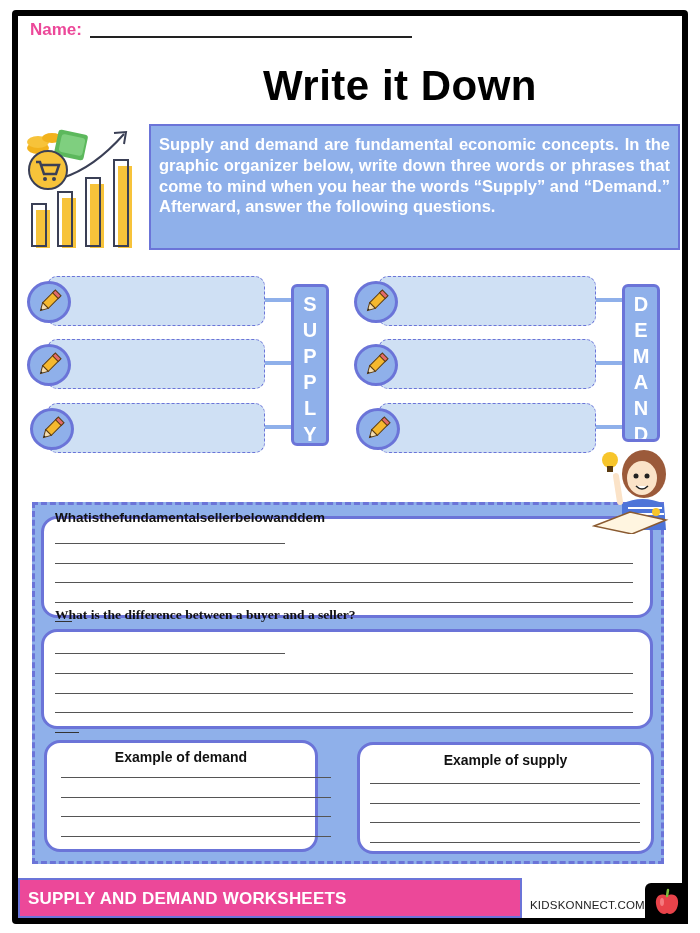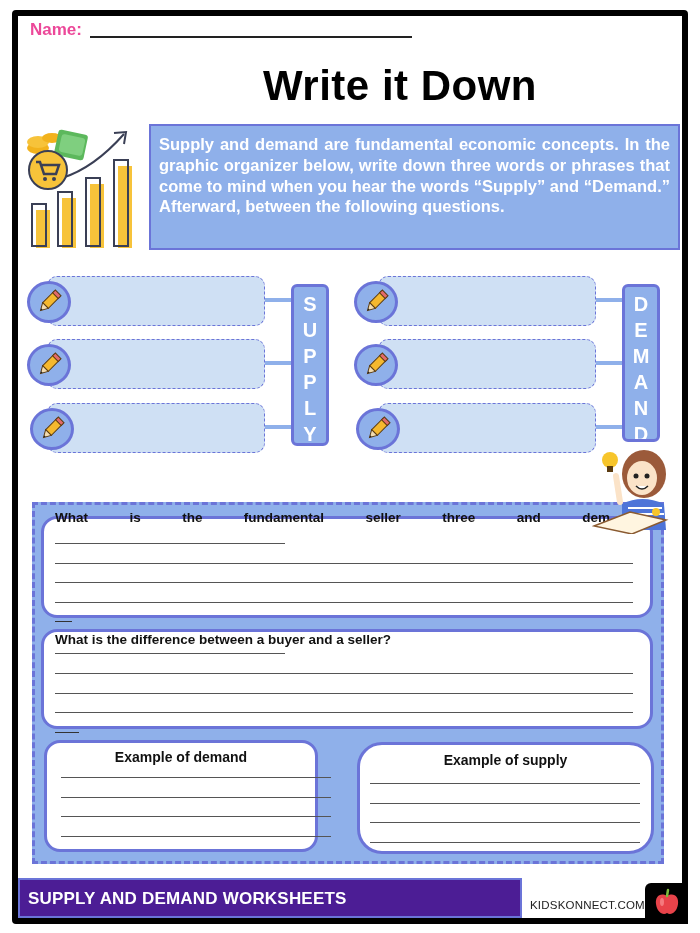--- a/index.html
+++ b/index.html
@@ -62,21 +62,21 @@
     .q-text {
       position: absolute; font-size: 13.5px; font-weight: bold; color: #111; white-space: nowrap;
     }
     .line { position: absolute; height: 0; border-bottom: 1.5px solid #555; }
 
     .small-card-title { position: absolute; width: 100%; text-align: center; font-size: 14px; font-weight: bold; color: #111; }
 
     
     .footer-bar {
       position: absolute; left: 18px; top: 878px; width: 504px; height: 40px;
-      background: #4c1d95; border: 2px solid #6b74d8;
+      background: #ec4899; border: 2px solid #6b74d8;
       color: #fff; font-weight: bold; font-size: 17px; padding: 9px 6px 0 8px; letter-spacing: 0.2px;
     }
     .footer-site { position: absolute; left: 530px; top: 899px; font-size: 11.5px; color: #222; letter-spacing: 0.2px; text-align: center; }
     .footer-apple-box {
       position: absolute; left: 645px; top: 883px; width: 43px; height: 41px; background: #000;
       border-top-left-radius: 6px; display: flex; align-items: center; justify-content: center;
     }
 
     .girl { position: absolute; left: 592px; top: 446px; width: 80px; height: 88px; }
   </style>
@@ -112,21 +112,21 @@
     <rect x="12" y="82" width="14" height="38" fill="#f7c33a"></rect>
     <rect x="8" y="76" width="14" height="42" fill="none" stroke="#3a3f55" stroke-width="2"></rect>
     <rect x="38" y="70" width="14" height="50" fill="#f7c33a"></rect>
     <rect x="34" y="64" width="14" height="54" fill="none" stroke="#3a3f55" stroke-width="2"></rect>
     <rect x="66" y="56" width="14" height="64" fill="#f7c33a"></rect>
     <rect x="62" y="50" width="14" height="68" fill="none" stroke="#3a3f55" stroke-width="2"></rect>
     <rect x="94" y="38" width="14" height="82" fill="#f7c33a"></rect>
     <rect x="90" y="32" width="14" height="86" fill="none" stroke="#3a3f55" stroke-width="2"></rect>
   </svg>
 </div>
-<div class="intro-box">Supply and demand are fundamental economic concepts. In the graphic organizer below, write down three words or phrases that come to mind when you hear the words “Supply” and “Demand.” Afterward, between the following questions.</div>
+<div class="intro-box">Supply and demand are fundamental economic concepts. In the graphic organizer below, write down three words or phrases that come to mind when you hear the words “Supply” and “Demand.” Afterward, answer the following questions.</div>
 
 <div class="org-row" style="left:27px; top:276px; width:270px;">
   <div class="org-field"></div>
   <div class="org-connector"></div>
   <div class="org-badge">
     <svg width="26" height="26" viewBox="0 0 26 26">
         <g transform="rotate(45 13 13)">
           <rect x="9" y="2" width="8" height="16" fill="#f5b82e" stroke="#5a3b10" stroke-width="1"></rect>
           <rect x="9" y="0" width="8" height="4" fill="#e46a6a" stroke="#5a3b10" stroke-width="1"></rect>
           <path d="M9 18 L13 25 L17 18 Z" fill="#f3dcb0" stroke="#5a3b10" stroke-width="1"></path>
@@ -219,53 +219,53 @@
   <span>E</span>
   <span>M</span>
   <span>A</span>
   <span>N</span>
   <span>D</span>
 </div>
 
 <div class="questions-panel"></div>
 
 <div class="q-card" style="left:41px; top:516px; width:612px; height:102px;"></div>
-<div style="position:absolute; left:55px; top:510px; width:555px; display:flex; justify-content:space-between; font-size:13.5px; font-weight:bold; color:#111;">
+<div style="position:absolute; left:55px; top:510px; width:555px; display:flex; justify-content:flex-start; font-size:13.5px; font-weight:bold; color:#111;">
   <span>What</span>
   <span>is</span>
   <span>the</span>
   <span>fundamental</span>
   <span>seller</span>
-  <span>three</span>
+  <span>below</span>
   <span>and</span>
   <span>dem</span>
 </div>
 <div class="line" style="left:55px; top:543px; width:230px;"></div>
 <div class="line" style="left:55px; top:563px; width:578px;"></div>
 <div class="line" style="left:55px; top:582px; width:578px;"></div>
 <div class="line" style="left:55px; top:602px; width:578px;"></div>
 
 <div class="q-card" style="left:41px; top:629px; width:612px; height:100px;"></div>
-<div class="q-text" style="left:55px; top:632px;">What is the difference between a buyer and a seller?</div>
+<div class="q-text" style="left:55px; top:607px;font-family:Liberation Serif, serif;">What is the difference between a buyer and a seller?</div>
 <div class="line" style="left:55px; top:621px; width:17px; border-color:#333;"></div>
 <div class="line" style="left:55px; top:653px; width:230px;"></div>
 <div class="line" style="left:55px; top:673px; width:578px;"></div>
 <div class="line" style="left:55px; top:693px; width:578px;"></div>
 <div class="line" style="left:55px; top:712px; width:578px;"></div>
 <div class="line" style="left:55px; top:732px; width:24px; border-color:#333;"></div>
 
 <div class="q-card" style="left:44px; top:740px; width:274px; height:112px;">
   <div class="small-card-title" style="top:6px;">Example of demand</div>
 </div>
 <div class="line" style="left:61px; top:777px; width:270px;"></div>
 <div class="line" style="left:61px; top:797px; width:270px;"></div>
 <div class="line" style="left:61px; top:816px; width:270px;"></div>
 <div class="line" style="left:61px; top:836px; width:270px;"></div>
 
-<div class="q-card" style="left:357px; top:742px; width:297px; height:112px;border-radius:25px;">
+<div class="q-card" style="left:357px; top:742px; width:297px; height:112px;">
   <div class="small-card-title" style="top:7px;">Example of supply</div>
 </div>
 <div class="line" style="left:370px; top:783px; width:270px;"></div>
 <div class="line" style="left:370px; top:803px; width:270px;"></div>
 <div class="line" style="left:370px; top:822px; width:270px;"></div>
 <div class="line" style="left:370px; top:842px; width:270px;"></div>
 
 <div class="girl">
   <svg width="80" height="88" viewBox="0 0 80 88">
 

